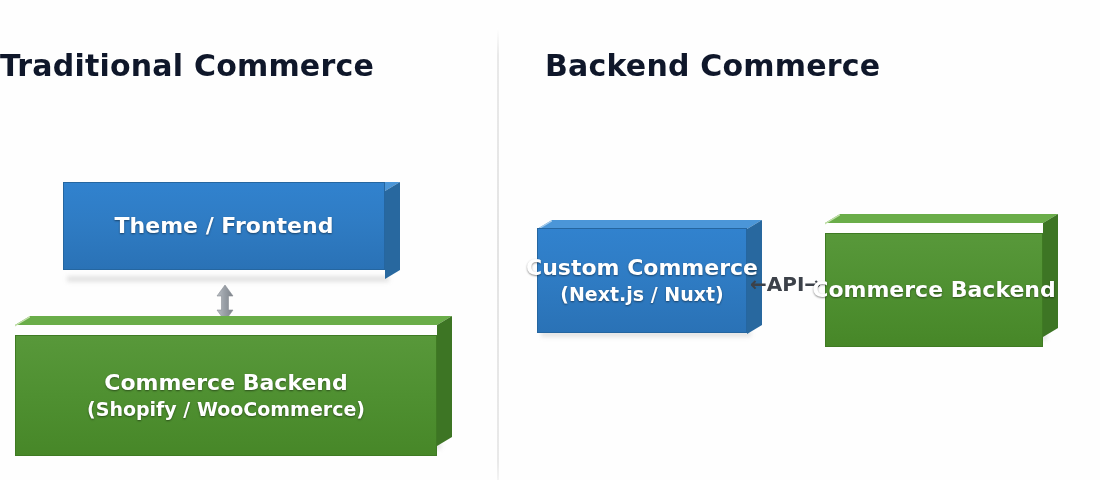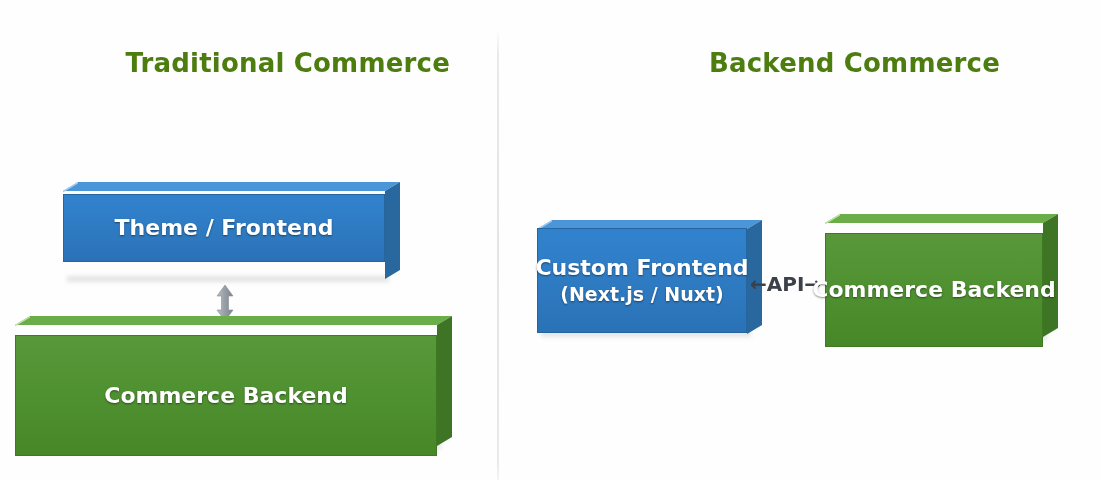--- a/index.html
+++ b/index.html
@@ -22,24 +22,24 @@
     left: 497px;
     top: 28px;
     width: 2px;
     height: 452px;
     background: linear-gradient(to bottom, #ffffff 0%, #e9e9e9 6%, #e4e4e4 50%, #e9e9e9 96%, #f4f4f4 100%);
   }
 
   
   .panel-title {
     position: absolute;
-    text-align: right;
-    color: #4d7c0f;
-    font-weight: bold;
-    font-size: 26px;
+    text-align: left;
+    color: #0f172a;
+    font-weight: bold;
+    font-size: 30px;
     letter-spacing: 0.2px;
     white-space: nowrap;
     font-family: "DejaVu Sans", "Liberation Sans", sans-serif;
   }
   #title-left  { left: 0px;   top: 48px; width: 450px; }
   #title-right { left: 545px; top: 48px; width: 455px; }
 
   
   .box3d {
     position: absolute;
@@ -89,21 +89,21 @@
   
   .green .front-face {
     background: linear-gradient(to bottom, #58983a 0%, #4f9031 50%, #478728 100%);
     border: 1px solid #3f7a23;
     margin-top: 11px;
   }
 
   
   
   #box-theme-frontend { left: 48px; top: 182px; width: 352px; height: 100px; }
-  #box-theme-frontend .front-face { left: 15px; top: 12px; width: 322px; height: 68px; }
+  #box-theme-frontend .front-face { left: 15px; top: 0; width: 322px; height: 88px; }
 
   
   #box-commerce-backend-left { left: 0px; top: 316px; width: 452px; height: 133px; }
   #box-commerce-backend-left .front-face { left: 15px; top: 8px; width: 422px; height: 121px; }
 
   
   #box-custom-frontend { left: 522px; top: 220px; width: 240px; height: 117px; }
   #box-custom-frontend .front-face { left: 15px; top: 8px; width: 210px; height: 105px; }
 
   
@@ -163,36 +163,37 @@
 
 <div class="box3d green" id="box-commerce-backend-left">
   <div class="drop-shadow" style="left:19px; top:127px; width:422px; height:6px;"></div>
   <svg class="top-face" viewBox="0 0 452 133" preserveAspectRatio="none">
     <polygon points="15,9 30,0 452,0 437,9" fill="#6aad49"></polygon>
     <polygon points="437,9 452,0 452,121 437,130" fill="#3d7524"></polygon>
     <polygon points="15,9 30,0 30,1.5 15,10.5" fill="#c3e0ab"></polygon>
   </svg>
   <div class="front-face">
     <div class="line-main">Commerce Backend</div>
+    <div class="line-sub">(Shopify / WooCommerce)</div>
   </div>
 </div>
 
 <div id="center-divider"></div>
 
 <div class="panel-title" id="title-right">Backend Commerce</div>
 
 <div class="box3d blue" id="box-custom-frontend">
   <div class="drop-shadow" style="left:19px; top:111px; width:210px; height:6px;"></div>
   <svg class="top-face" viewBox="0 0 240 117" preserveAspectRatio="none">
     <polygon points="15,9 30,0 240,0 225,9" fill="#4b96d8"></polygon>
     <polygon points="225,9 240,0 240,105 225,114" fill="#28689f"></polygon>
     <polygon points="15,9 30,0 30,1.5 15,10.5" fill="#a8cdeb"></polygon>
   </svg>
   <div class="front-face">
-    <div class="line-main">Custom Frontend</div>
+    <div class="line-main">Custom Commerce</div>
     <div class="line-sub">(Next.js / Nuxt)</div>
   </div>
 </div>
 
 <div id="api-label">←API→</div>
 
 <div class="box3d green" id="box-commerce-backend-right">
   <div class="drop-shadow" style="left:19px; top:120px; width:218px; height:6px;"></div>
   <svg class="top-face" viewBox="0 0 248 126" preserveAspectRatio="none">
     <polygon points="15,9 30,0 248,0 233,9" fill="#6aad49"></polygon>

